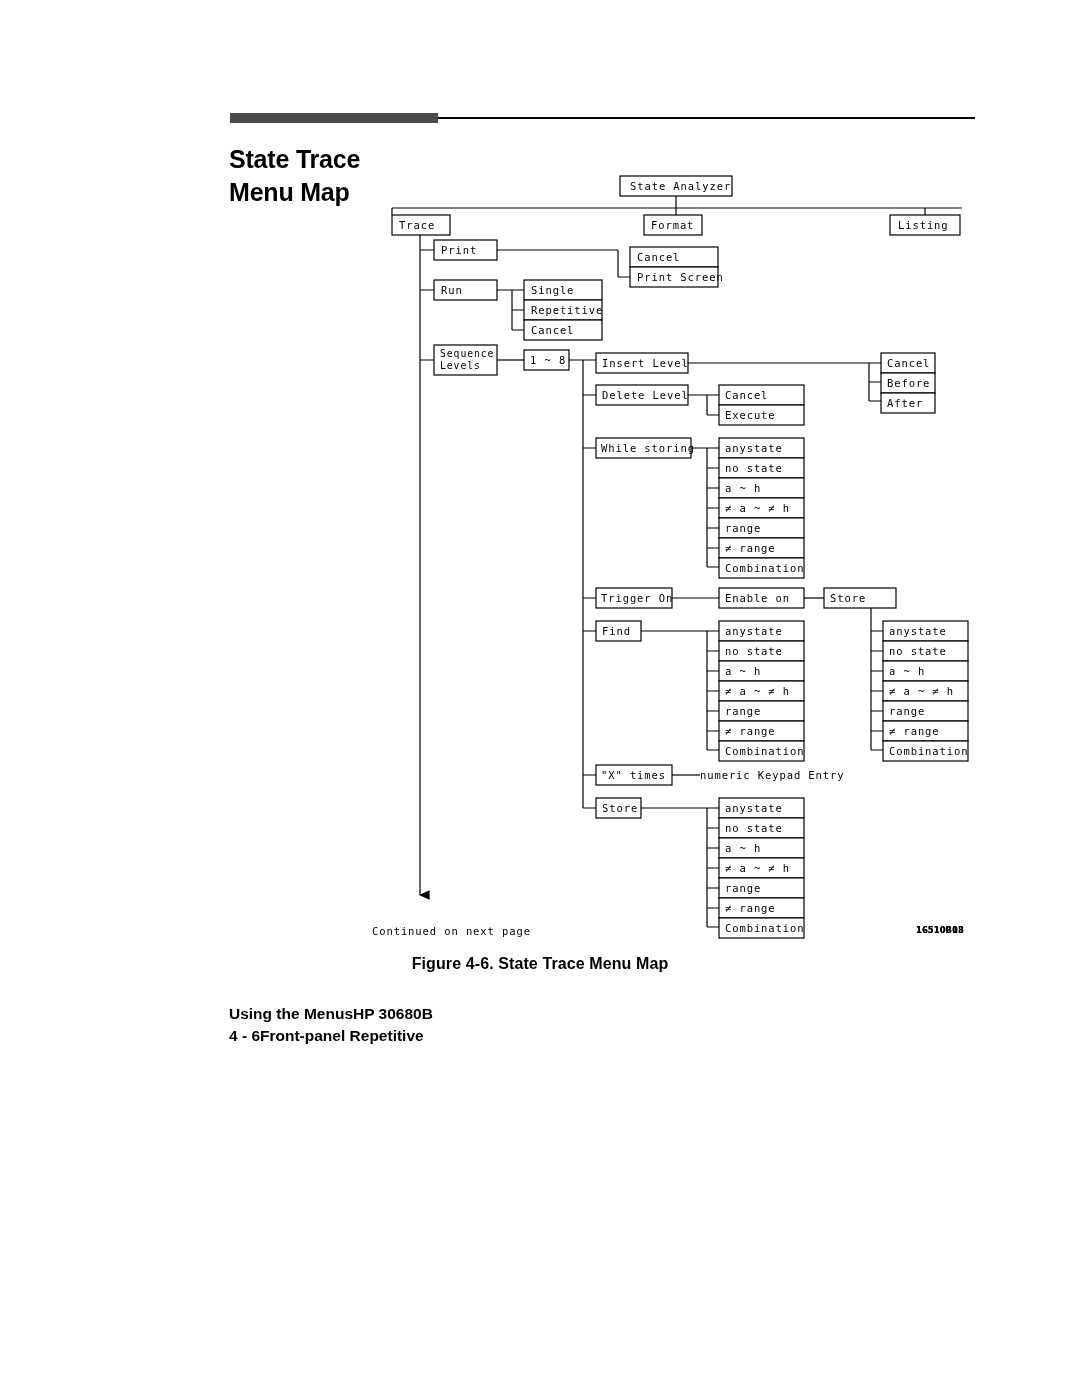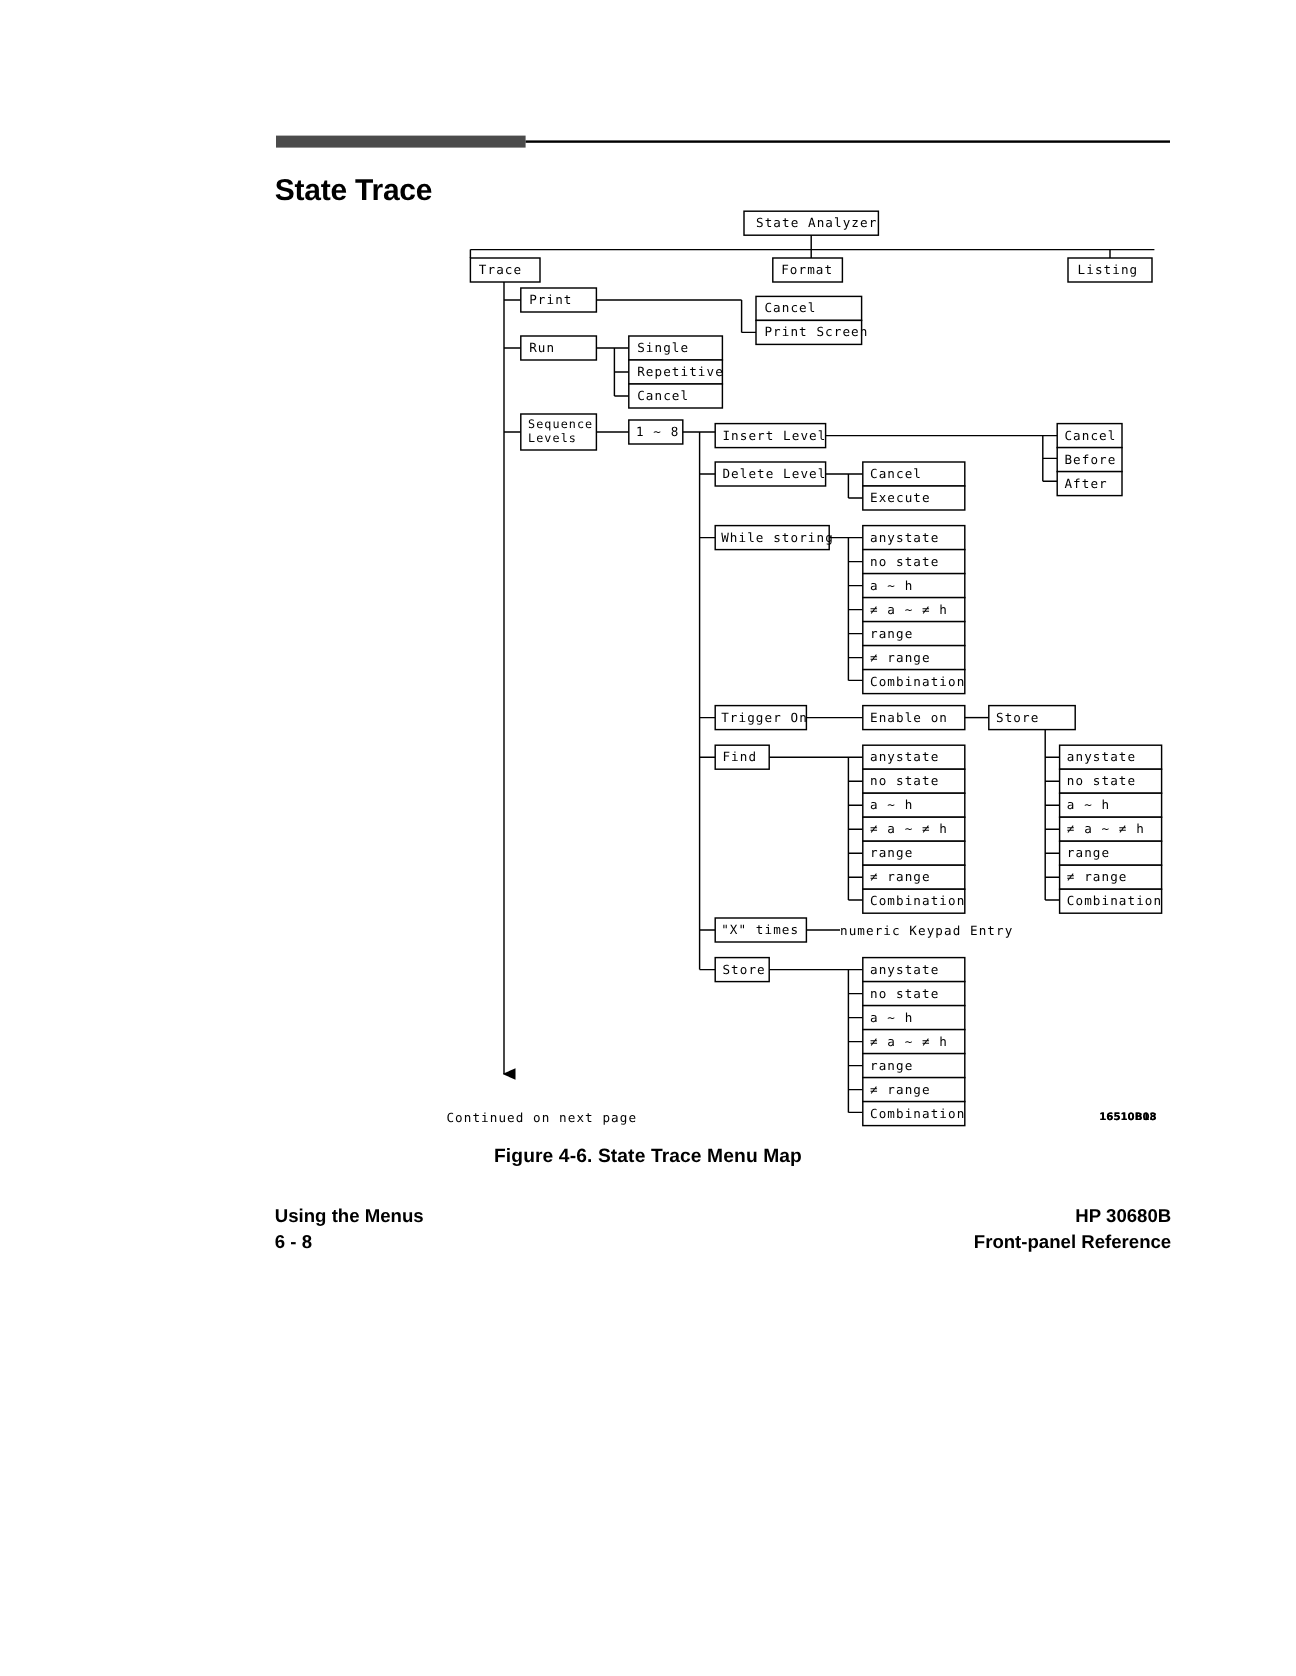--- a/index.html
+++ b/index.html
@@ -23,33 +23,34 @@
   
   #figure{position:absolute;left:0;top:0;width:1080px;height:960px;}
   #figure svg{display:block;}
 
   
   #figure-caption{
     position:absolute;left:0;top:955px;width:1080px;text-align:center;
     font-size:16px;font-weight:bold;letter-spacing:0.1px;
   }
   #footer{position:absolute;left:229px;top:1003px;width:747px;font-size:15.5px;font-weight:bold;}
-  #footer .row{display:flex;justify-content:space-between;line-height:1.42;}
+  #footer .row{display:flex;line-height:1.42;}
   #footer .right{text-align:right;}
 </style>
 </head>
 <body>
 
 <div id="header-rule">
   <div class="thick"></div>
   <div class="thin"></div>
 </div>
 
 <h1 id="page-title">
   <span>State Trace</span>
+  <span class="l2">Menu Map</span>
 </h1>
 
 <div id="figure">
 <svg width="1080" height="960" viewBox="0 0 1080 960" xmlns="http://www.w3.org/2000/svg">
   <defs>
     <marker id="arrowDown" markerWidth="9" markerHeight="9" refX="4.5" refY="8" orient="auto">
       <path d="M0.5,0 L8.5,0 L4.5,9 Z" fill="#000"></path>
     </marker>
   </defs>
 
@@ -354,16 +355,16 @@
 </div>
 
 <div id="figure-caption">Figure 4-6. State Trace Menu Map</div>
 
 <div id="footer">
   <div class="row">
     <span>Using the Menus</span>
     <span class="right">HP 30680B</span>
   </div>
   <div class="row">
-    <span>6 - 8</span>
-    <span class="right">Front-panel Reference</span>
+    <span>4 - 6</span>
+    <span class="right">Front-panel Repetitive</span>
   </div>
 </div>
 
 </body></html>

